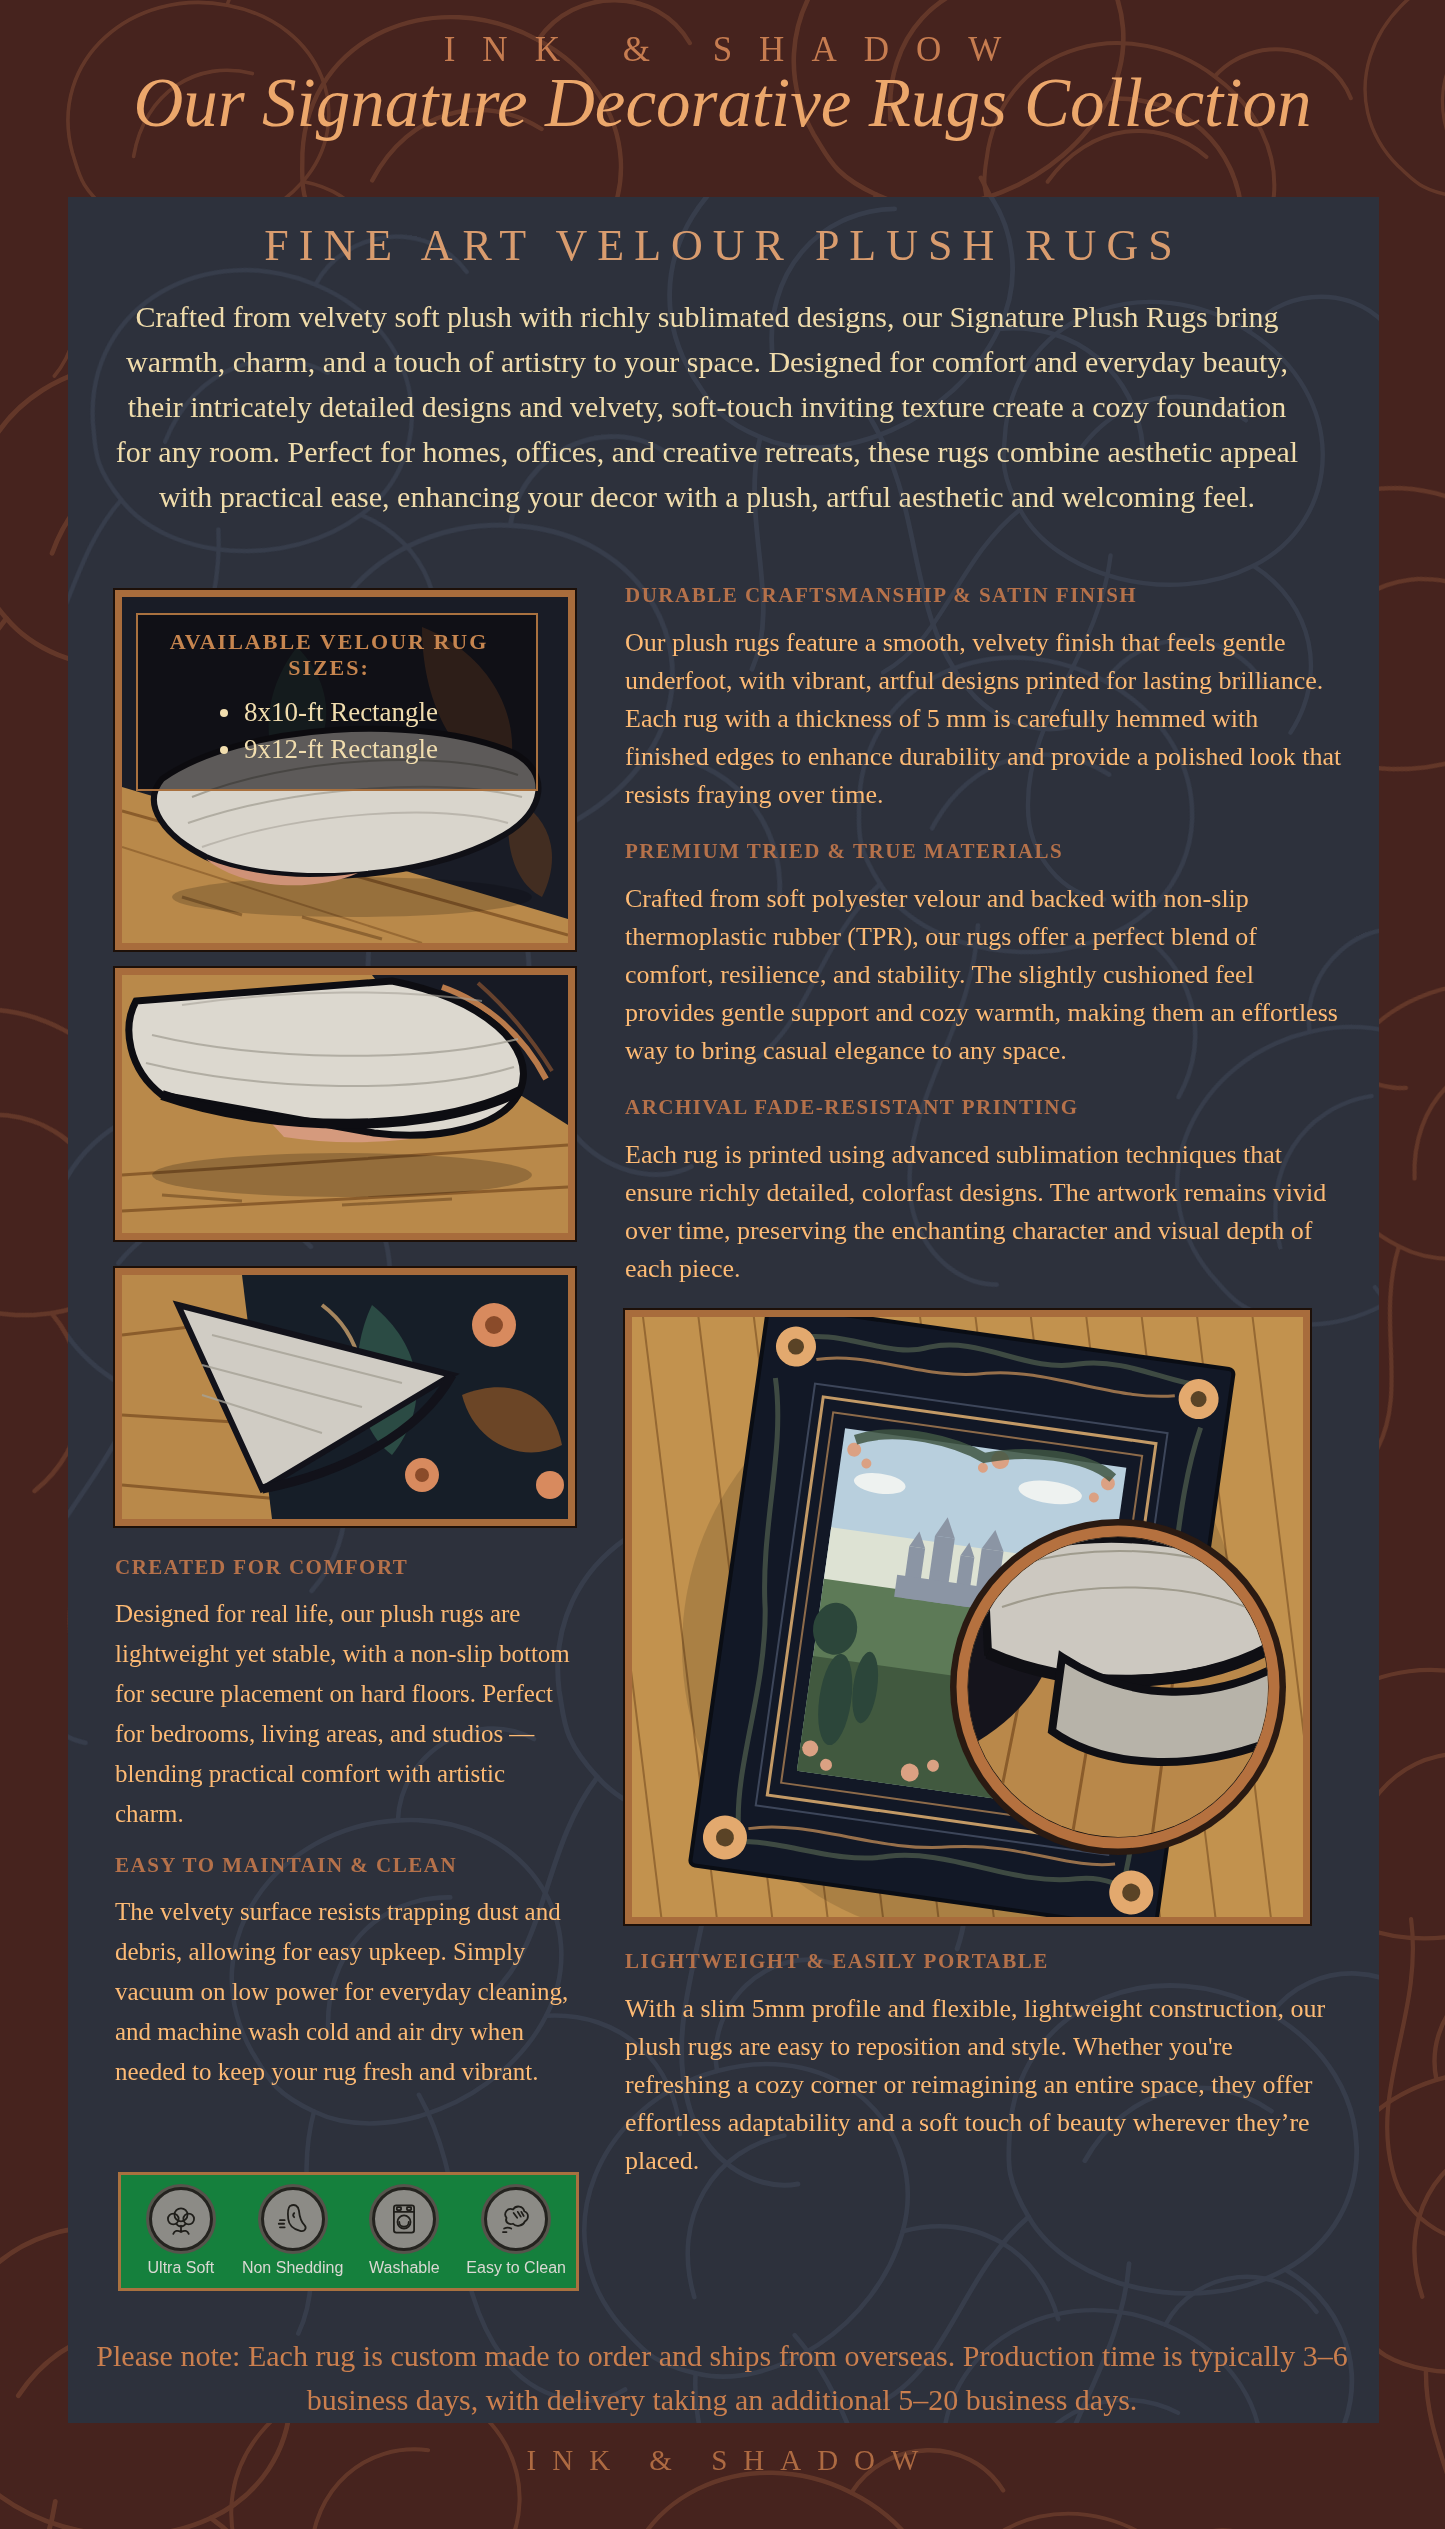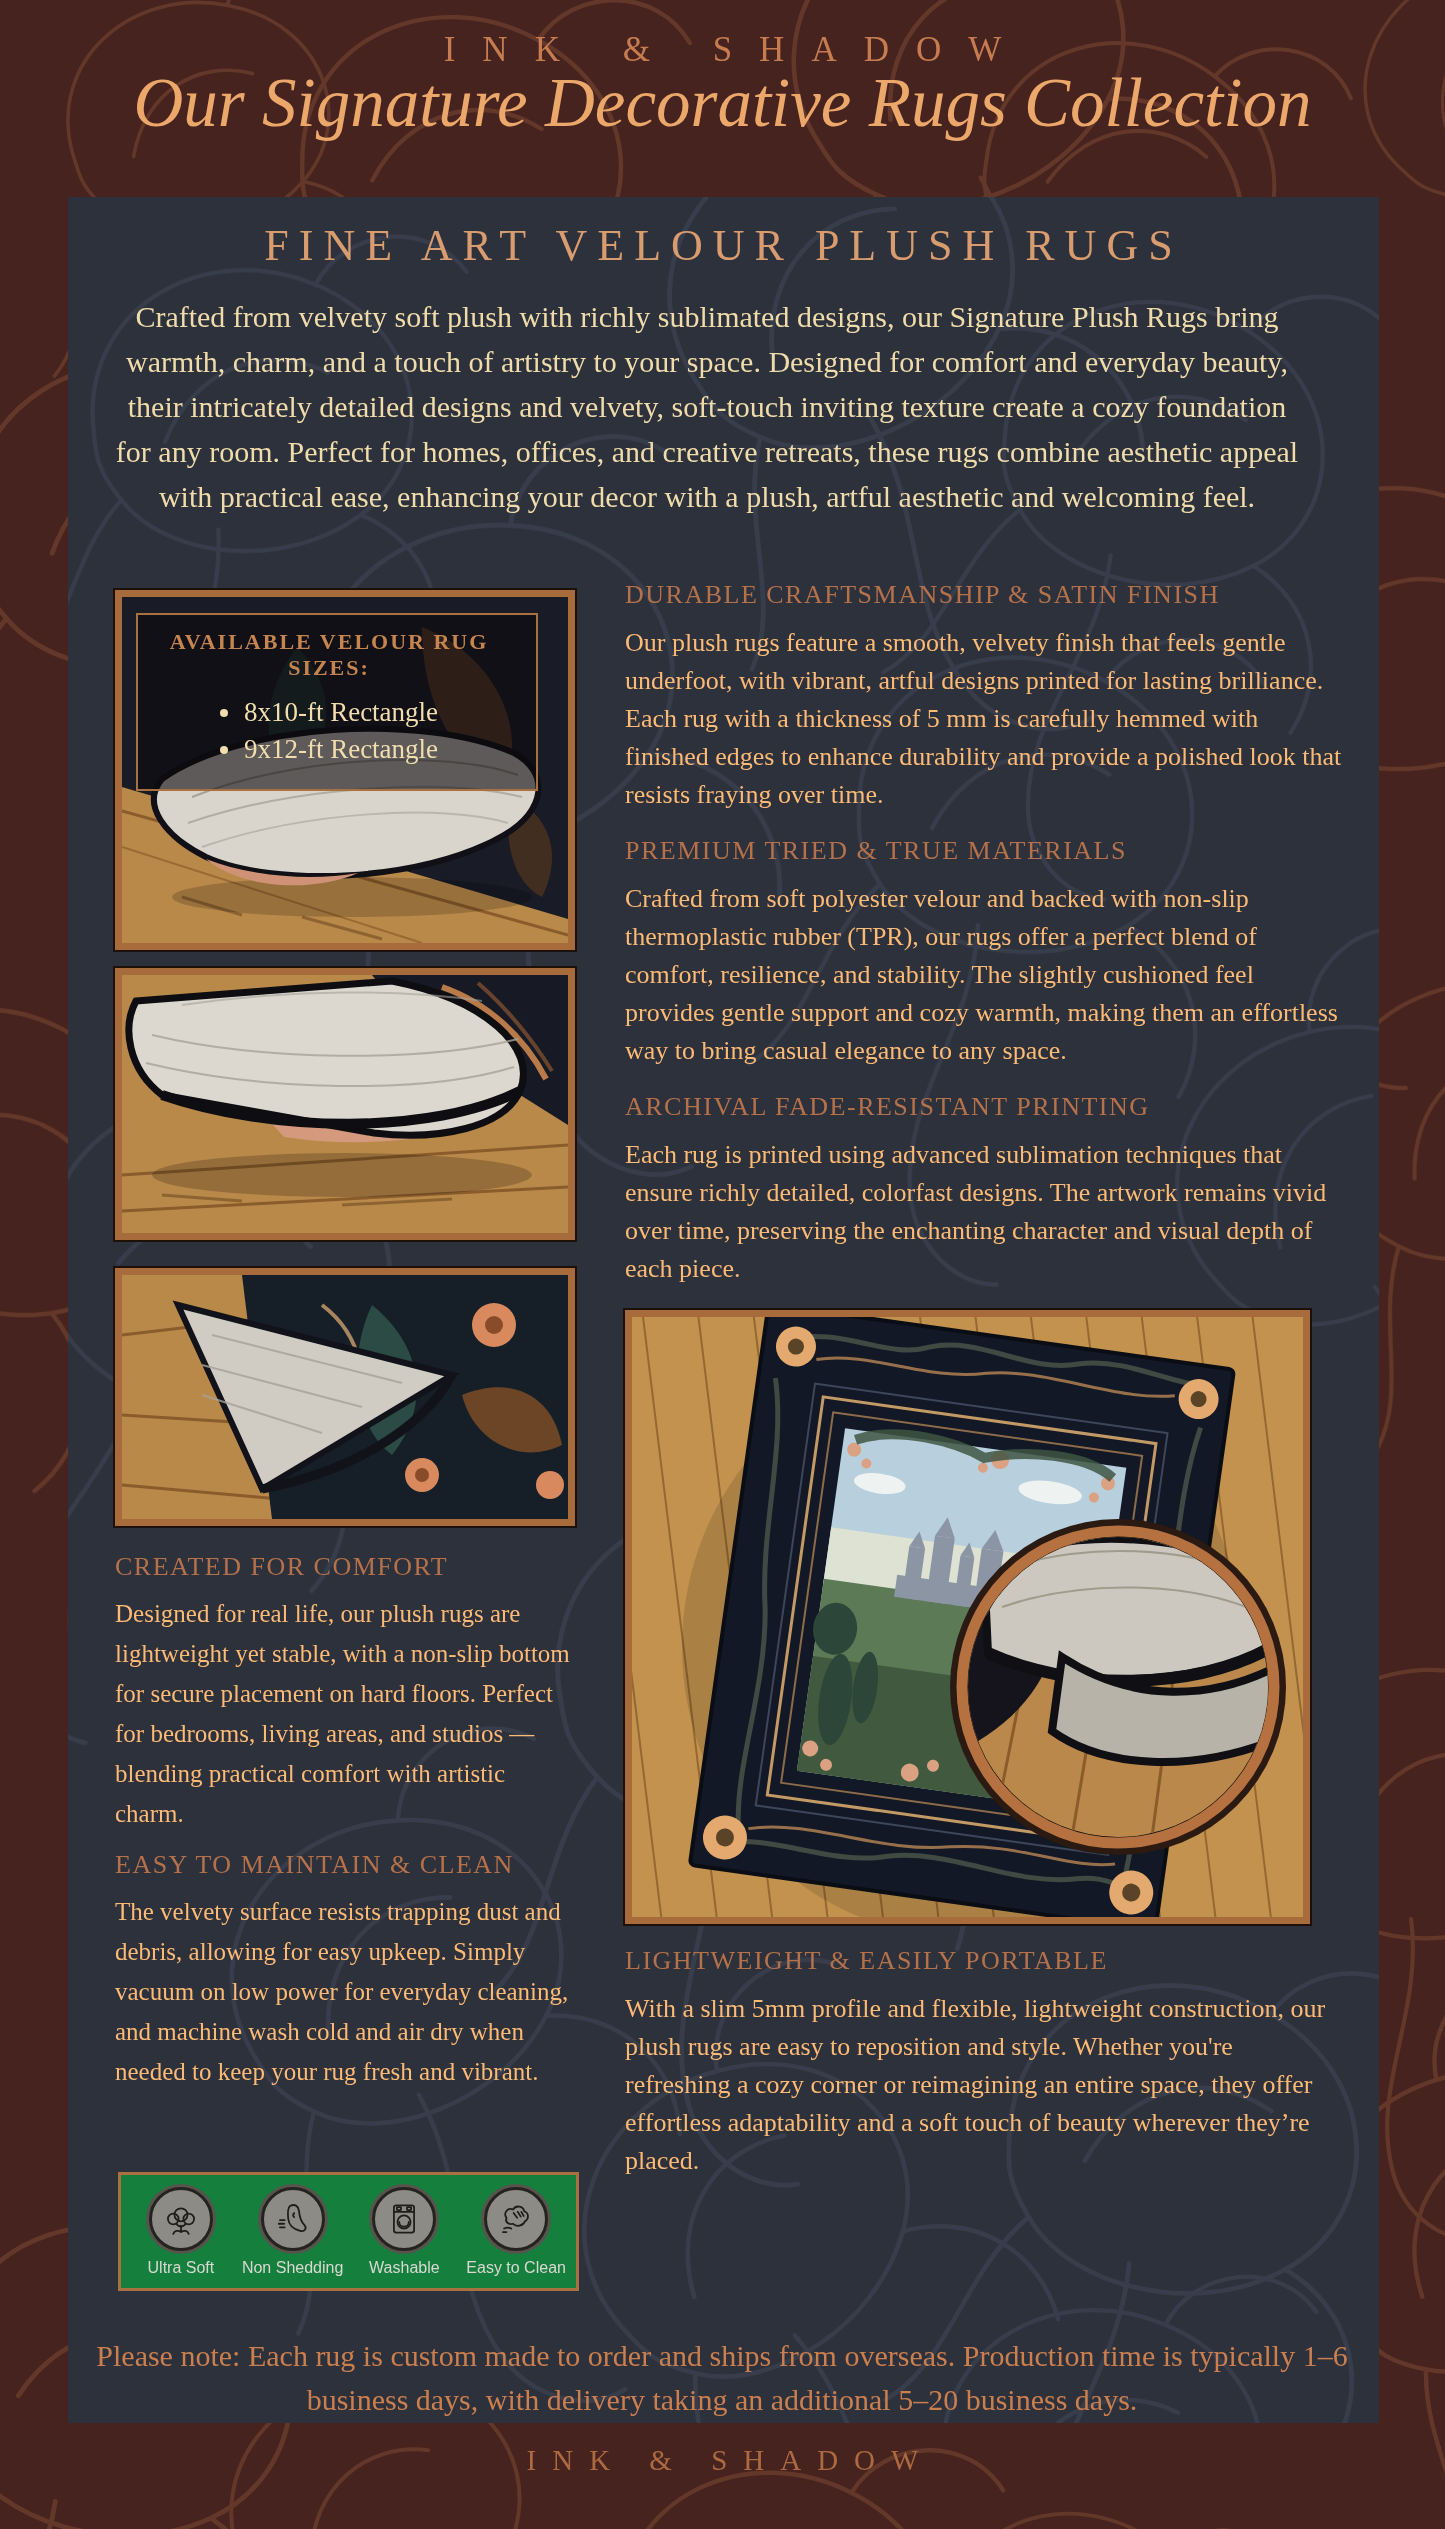--- a/index.html
+++ b/index.html
@@ -38,21 +38,21 @@
              background:rgba(10,9,11,0.60);border:2px solid #a9713f;}
   .sizes-heading{text-align:center;color:#c6854f;font-size:22px;letter-spacing:2px;font-weight:700;}
   .sizes-list{list-style:none;margin:16px auto 0 auto;padding:0;width:max-content;}
   .sizes-list li{color:#f1ddae;font-size:27px;margin:6px 0;display:flex;align-items:center;}
   .dot{width:8px;height:8px;border-radius:50%;background:#f1ddae;margin-right:16px;flex:none;}
 
   
   .col{position:absolute;}
   #col-left{left:115px;top:1552px;width:460px;}
   #col-right{left:625px;top:580px;width:718px;}
-  .sec-h{color:#b5714a;font-size:26px;line-height:30px;letter-spacing:1.5px;font-weight:400;
+  .sec-h{color:#b5714a;font-size:21px;line-height:30px;letter-spacing:1.5px;font-weight:700;
          margin:0 0 14px 0;}
   #col-left .sec-h{margin-bottom:12px;}
   .sec-p{color:#fdba74;margin:0 0 22px 0;}
   #col-right .sec-p{font-size:26px;line-height:38px;}
   #col-left .sec-p{font-size:25px;line-height:40px;margin-bottom:16px;}
 
   
   .badges{left:118px;top:2172px;width:447px;height:113px;background:#15803d;
           border:3px solid #a9713f;display:flex;justify-content:space-around;align-items:center;
           padding:0 4px;}
@@ -371,16 +371,16 @@
             <path d="M380,250 C450,226 560,228 620,262 M370,290 C450,262 560,264 628,296" stroke="#93907f" stroke-width="2" fill="none" opacity="0.8"></path>
           </g>
         </g>
       </svg>
     </figure>
 
     <h2 class="sec-h">LIGHTWEIGHT &amp; EASILY PORTABLE</h2>
     <p class="sec-p">With a slim 5mm profile and flexible, lightweight construction, our plush rugs are easy to reposition and style. Whether you're refreshing a cozy corner or reimagining an entire space, they offer effortless adaptability and a soft touch of beauty wherever they’re placed.</p>
   </div>
 
-  <div class="abs note">Please note: Each rug is custom made to order and ships from overseas. Production time is typically 1–6 business days, with delivery taking an additional 5–20 business days.</div>
+  <div class="abs note">Please note: Each rug is custom made to order and ships from overseas. Production time is typically 3–6 business days, with delivery taking an additional 5–20 business days.</div>
   <div class="abs brand-bottom">INK &amp; SHADOW</div>
 
 </div>
 
 </body></html>

